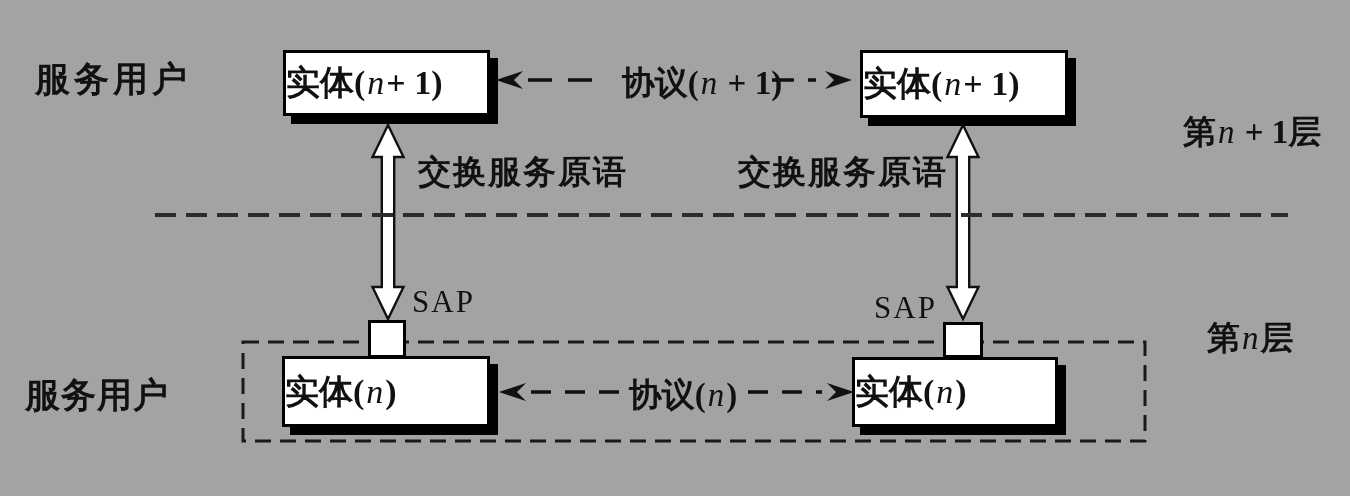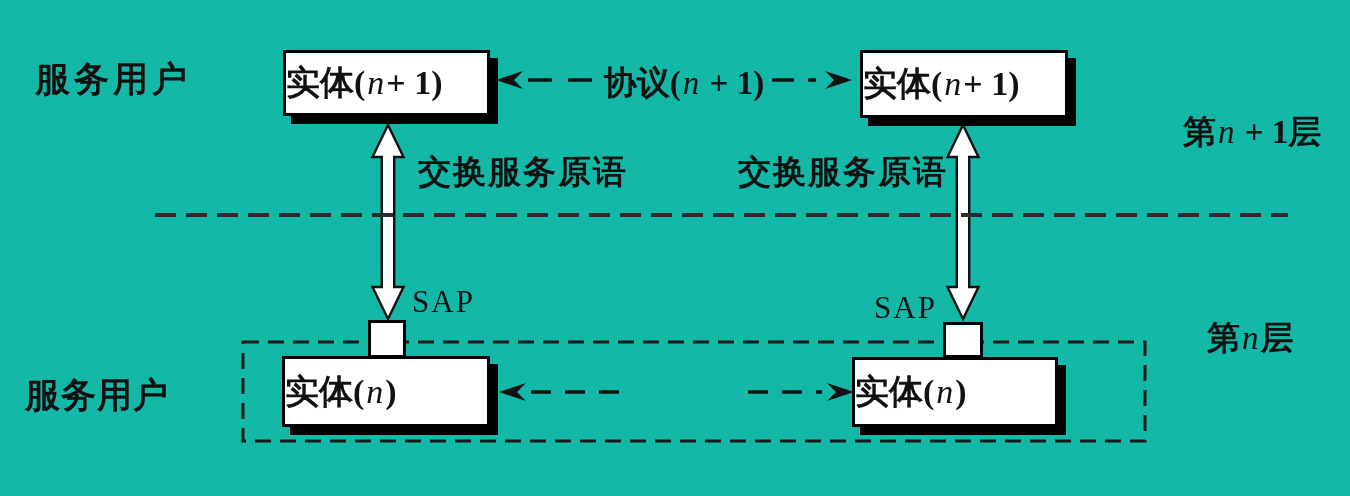--- a/index.html
+++ b/index.html
@@ -1,20 +1,20 @@
 <!DOCTYPE html>
 <html><head>
 <meta charset="utf-8">
 <style>
   html, body { margin: 0; padding: 0; background: #ffffff; }
   #canvas {
     position: relative;
     width: 1350px;
     height: 496px;
-    background: #14b8a6;
+    background: #a3a3a3;
     font-family: "Liberation Serif", serif;
     color: #111111;
     overflow: hidden;
   }
   svg.layer { position: absolute; left: 0; top: 0; z-index: 1; }
   .txt { position: absolute; z-index: 3; white-space: nowrap; color: #111; }
   .cjk-label { font-size: 35px; font-weight: 600; letter-spacing: 4px; }
   .entity-box {
     position: absolute;
     z-index: 2;
@@ -107,22 +107,23 @@
       <span class="var">n</span>
       <span>)</span>
     </div>
 
   <div class="entity-box" style="left:852px; top:357px; width:200px; height:64px;">
       <span>实体(</span>
       <span class="var">n</span>
       <span>)</span>
     </div>
 
-  <div class="proto-label" style="left:602px; top:61px; width:164px;"><span>协议(</span><span class="var">n</span><span> + 1)</span></div>
+  <div class="proto-label" style="left:620px; top:61px; width:164px;"><span>协议(</span><span class="var">n</span><span> + 1)</span></div>
 
+  <div class="proto-label" style="left:620px; top:373px; width:126px;"><span>协议(</span><span class="var">n</span><span>)</span></div>
 
   <div class="txt primitive-label" style="left:418px; top:150px;">交换服务原语</div>
 
   <div class="txt primitive-label" style="left:738px; top:150px;">交换服务原语</div>
 
   <div class="sap-square" style="left:368px; top:320px; width:38px; height:38px;"></div>
   <div class="sap-square" style="left:943px; top:322px; width:40px; height:36px;"></div>
 
   <div class="txt sap-label" style="left:412px; top:284px;">SAP</div>
   <div class="txt sap-label" style="left:874px; top:290px;">SAP</div>

